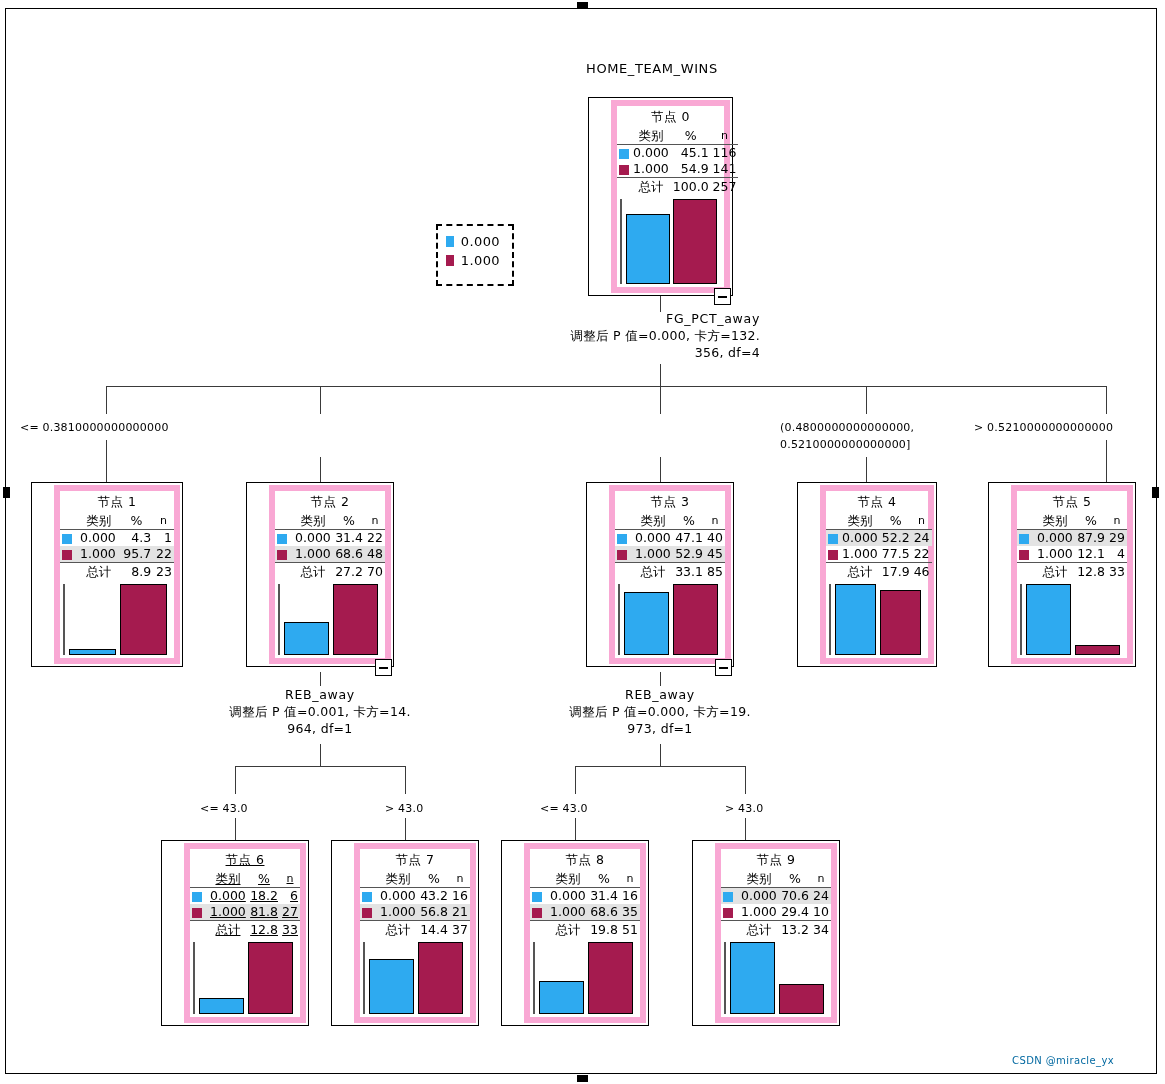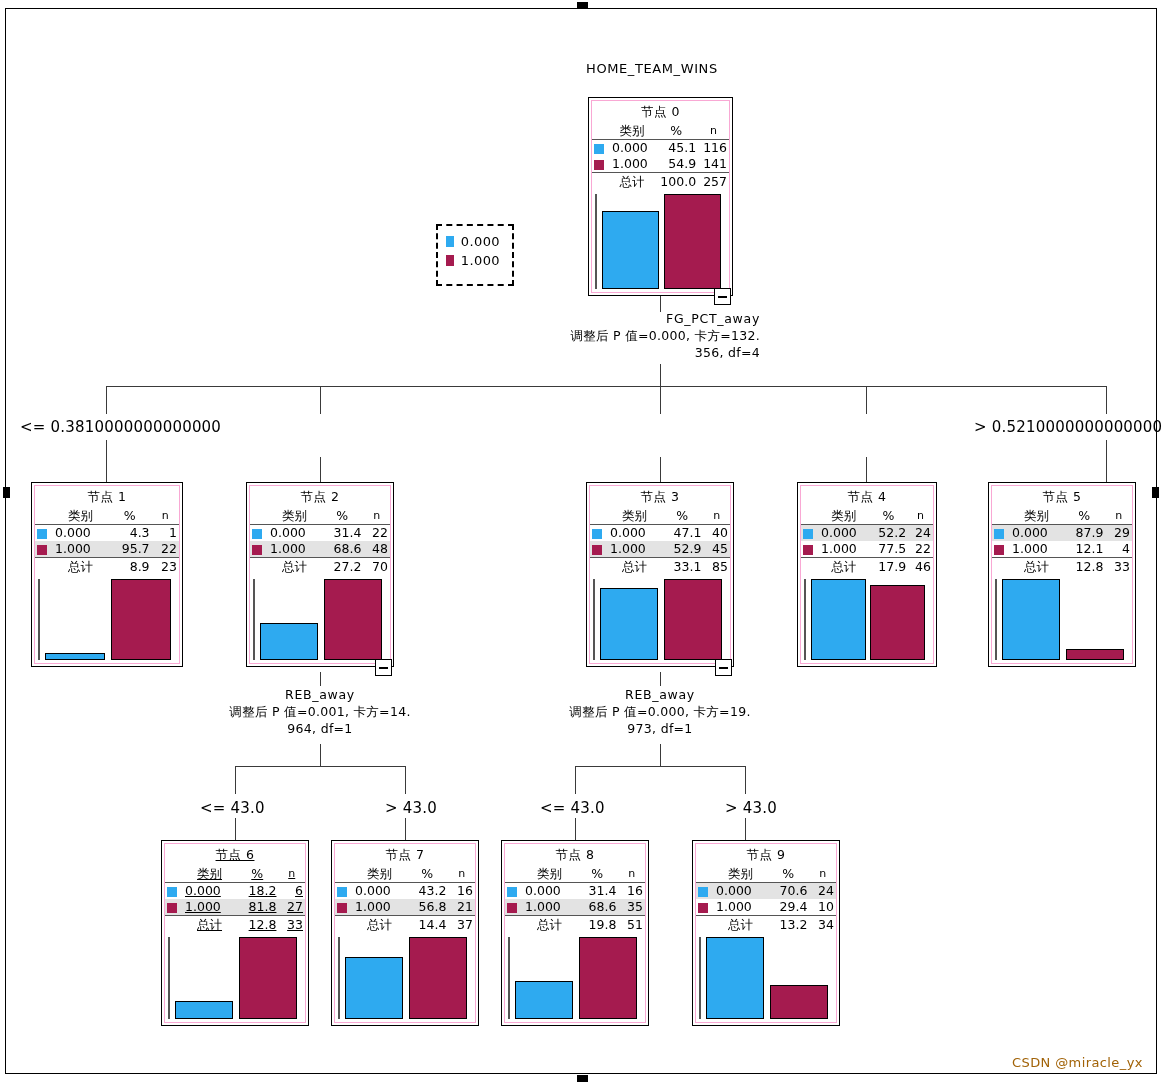--- a/index.html
+++ b/index.html
@@ -24,22 +24,22 @@
     padding:6px 12px 6px 8px;box-sizing:border-box;
   }
   .legend-row{display:flex;align-items:center;height:19px;}
   .swatch{width:11px;height:11px;display:inline-block;margin-right:7px;border:0;}
   .legend-label{font-size:13px;letter-spacing:.4px;}
   
   .node{
     position:absolute;background:#fff;border:1px solid #000;
     box-sizing:border-box;padding:2px;
   }
-  .node-inner{border:1px solid #f9a8d4;box-sizing:border-box;height:100%;
-    display:flex;flex-direction:column;background:#fff;}
+  .node-inner{border:6px solid #f9a8d4;box-sizing:border-box;height:100%;
+    display:flex;flex-direction:column;background:#fff;margin-left:20px;}
   .node-title{
     text-align:center;font-size:12.5px;letter-spacing:.5px;
     padding:3px 0 2px 0;white-space:nowrap;
   }
   table.node-table{width:100%;border-collapse:collapse;font-size:12.5px;}
   table.node-table td{padding:0 2px;white-space:nowrap;line-height:16px;}
   .th-row td{border-bottom:1px solid #555;text-align:center;padding-bottom:1px;}
   .th-cat{text-align:center;}
   .th-pct{text-align:center;}
   .th-n{text-align:right;font-size:11px;}
@@ -71,29 +71,29 @@
     content:"";position:absolute;left:3px;top:7px;width:9px;height:2px;background:#000;
   }
   
   .split-info{
     position:absolute;text-align:center;font-size:12.5px;line-height:17px;
     letter-spacing:.3px;white-space:nowrap;
   }
   .split-var{letter-spacing:.7px;}
   
   .edge-label{
-    position:absolute;font-size:15px;line-height:17px;letter-spacing:.2px;
+    position:absolute;font-size:11px;line-height:17px;letter-spacing:.2px;
     white-space:nowrap;
   }
   
   .ln-v{position:absolute;width:1px;background:#3a3a3a;}
   .ln-h{position:absolute;height:1px;background:#3a3a3a;}
   
   .watermark{
-    position:absolute;font-size:13px;color:#a16207;letter-spacing:.4px;white-space:nowrap;
+    position:absolute;font-size:10px;color:#0369a1;letter-spacing:.4px;white-space:nowrap;
   }
 </style>
 </head>
 <body>
 
 <div id="canvas">
 
   <div class="frame-border"></div>
   <div class="handle" style="left:577px;top:2px;"></div>
   <div class="handle" style="left:577px;top:1075px;"></div>
@@ -185,20 +185,24 @@
 
   <div class="split-info" style="left:560px;top:310px;width:200px;text-align:right;">
     <div class="split-var">FG_PCT_away</div>
     <div>调整后 P 值=0.000, 卡方=132.</div>
     <div>356, df=4</div>
   </div>
 
   <div class="edge-label" style="left:20px;top:419px;">
     <div>&lt;= 0.3810000000000000</div>
   </div>
+  <div class="edge-label" style="left:780px;top:419px;">
+    <div>(0.4800000000000000,</div>
+    <div>0.5210000000000000]</div>
+  </div>
   <div class="edge-label" style="left:974px;top:419px;">
     <div>&gt; 0.5210000000000000</div>
   </div>
 
   <div class="node" style="left:31px;top:482px;width:152px;height:185px;">
     <div class="node-inner">
       <div class="node-title">节点 1</div>
       <table class="node-table">
         <tbody>
             <tr class="th-row">

